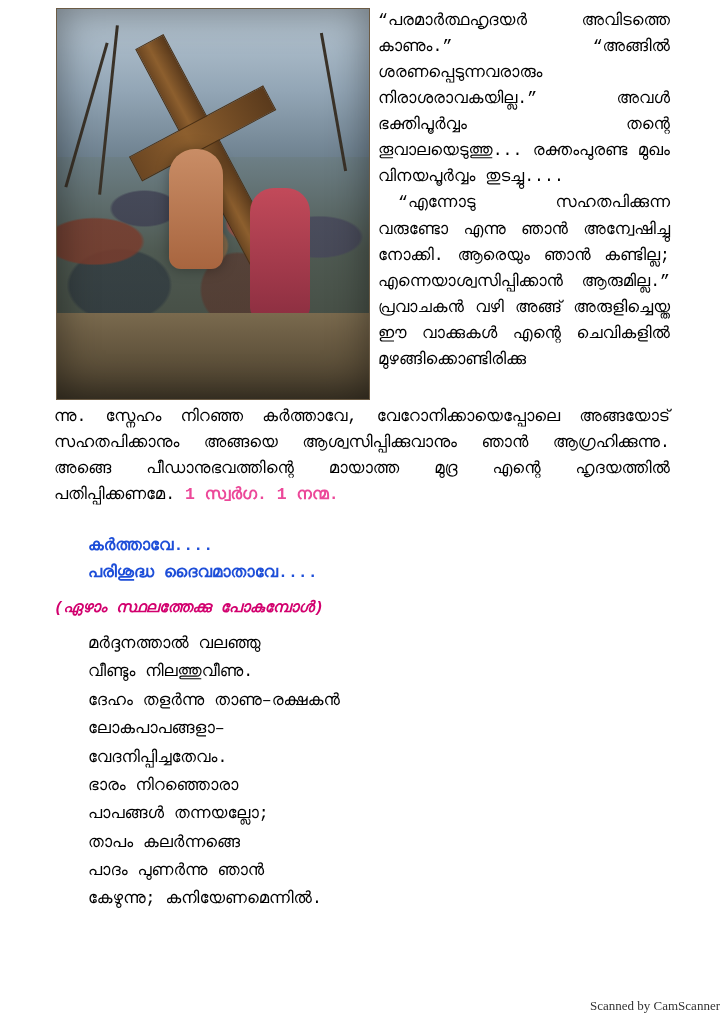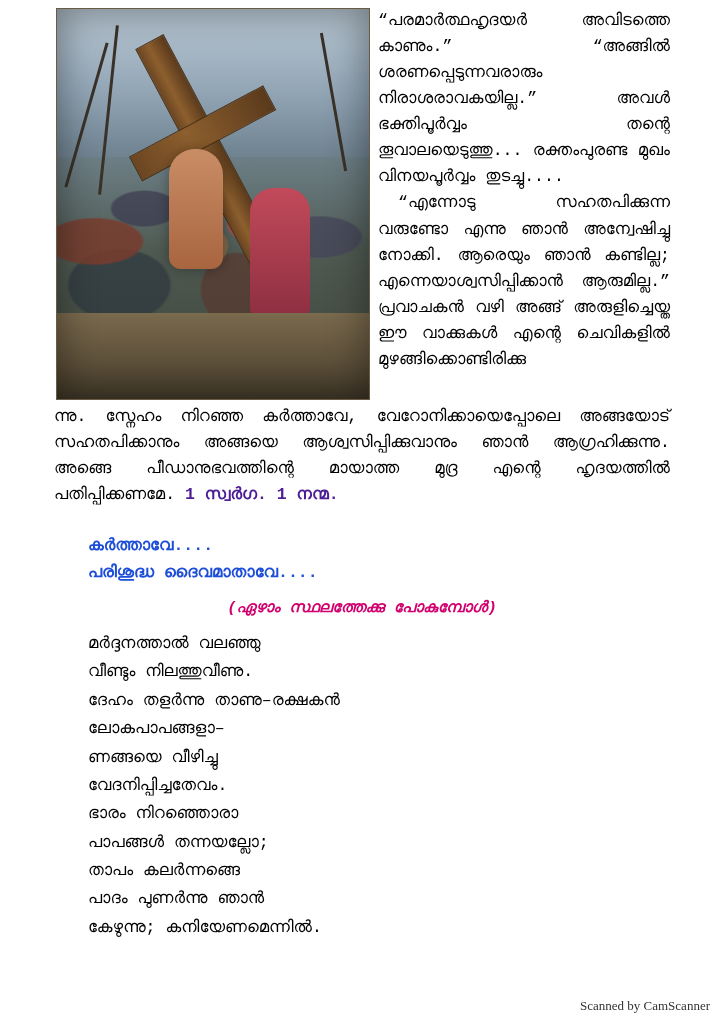--- a/index.html
+++ b/index.html
@@ -112,21 +112,21 @@
   .full-width {
     position: absolute;
     left: 54px;
     top: 404px;
     width: 616px;
     text-align: justify;
   }
   .full-width p { margin: 0; }
 
   .indulgence {
-    color: #4c1d95;
+    color: #ec4899;
     font-weight: bold;
     white-space: nowrap;
   }
 
   .prayer-lines {
     position: absolute;
     left: 88px;
     top: 532px;
     width: 560px;
     color: #1d4ed8;
@@ -134,40 +134,40 @@
     font-size: 16.5px;
     line-height: 1.65;
   }
   .prayer-lines div { margin: 0; }
 
   .station-heading {
     position: absolute;
     left: 54px;
     top: 596px;
     width: 616px;
-    text-align: center;
+    text-align: left;
     color: #d2006e;
     font-style: italic;
     font-weight: bold;
     font-size: 15.5px;
   }
 
   .hymn {
     position: absolute;
     left: 88px;
     top: 630px;
     width: 560px;
     font-size: 16.5px;
     line-height: 1.72;
   }
   .hymn div { margin: 0; white-space: pre; }
 
   .scanner-note {
     position: absolute;
-    right: 14px;
+    right: 4px;
     bottom: 10px;
     font-size: 13px;
     color: #333;
     font-family: "Liberation Serif", serif;
   }
 </style>
 </head>
 <body>
 
 <div class="page">
@@ -199,21 +199,20 @@
     <div>പരിശുദ്ധ ദൈവമാതാവേ....</div>
   </div>
 
   <div class="station-heading mal">(ഏഴാം സ്ഥലത്തേക്കു പോകുമ്പോൾ)</div>
 
   <div class="hymn mal">
     <div>മർദ്ദനത്താൽ വലഞ്ഞു</div>
     <div>വീണ്ടും നിലത്തുവീണു.</div>
     <div>ദേഹം തളർന്നു താണു–രക്ഷകൻ</div>
     <div>ലോകപാപങ്ങളാ–</div>
-    <div>ണങ്ങയെ വീഴിച്ചു</div>
     <div>വേദനിപ്പിച്ചതേവം.</div>
     <div>ഭാരം നിറഞ്ഞൊരാ</div>
     <div>പാപങ്ങൾ തന്നയല്ലോ;</div>
     <div>താപം കലർന്നങ്ങെ</div>
     <div>പാദം പുണർന്നു ഞാൻ</div>
     <div>കേഴുന്നു; കനിയേണമെന്നിൽ.</div>
   </div>
 
   <div class="scanner-note">Scanned by CamScanner</div>
 

